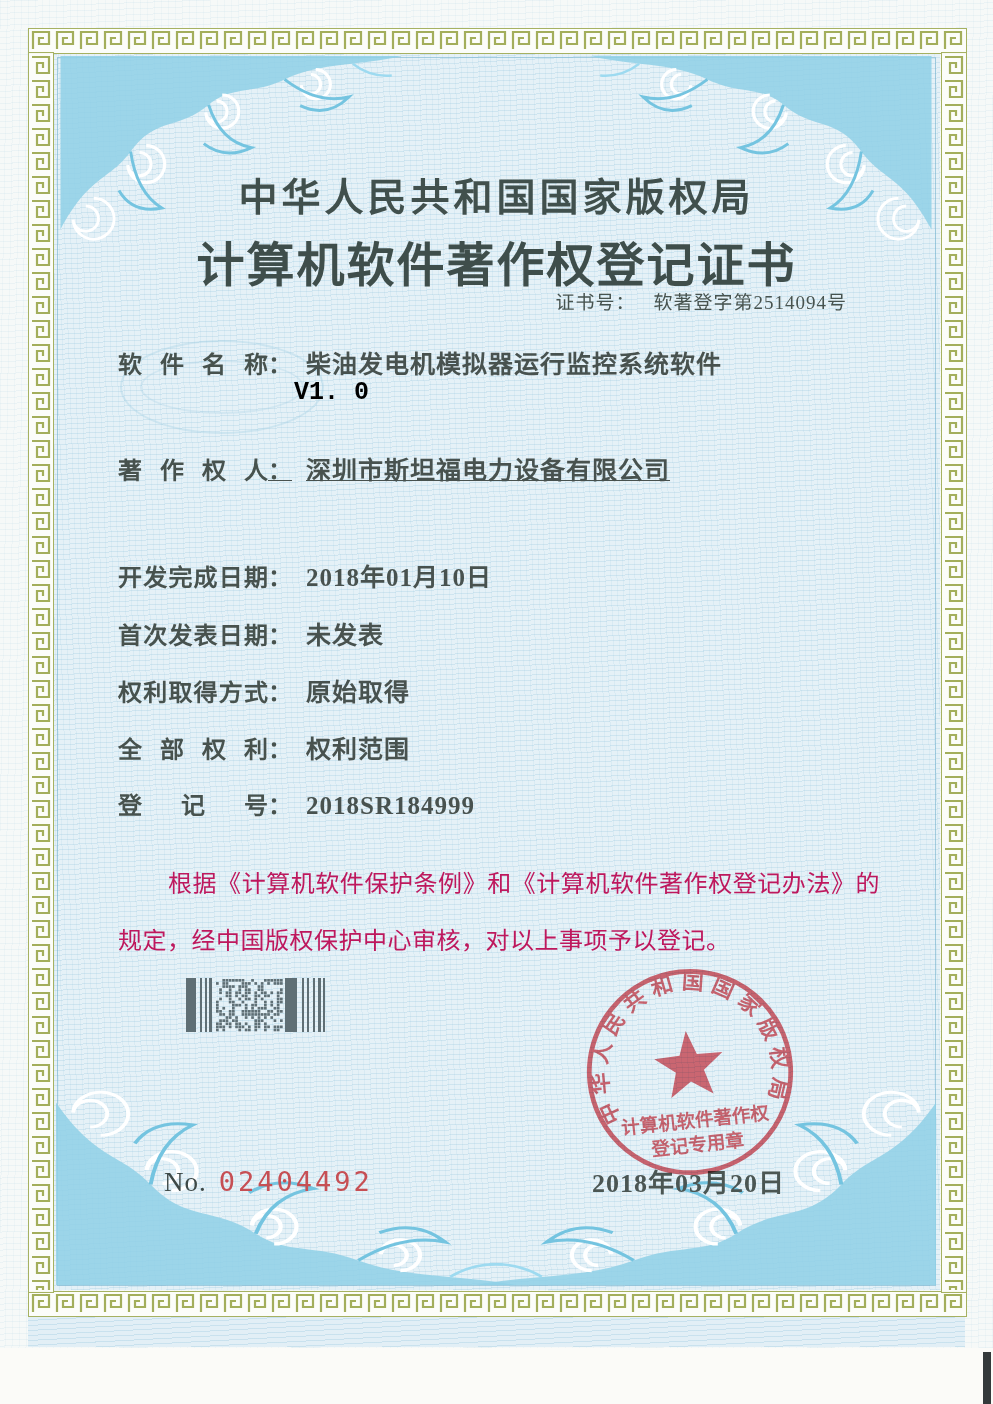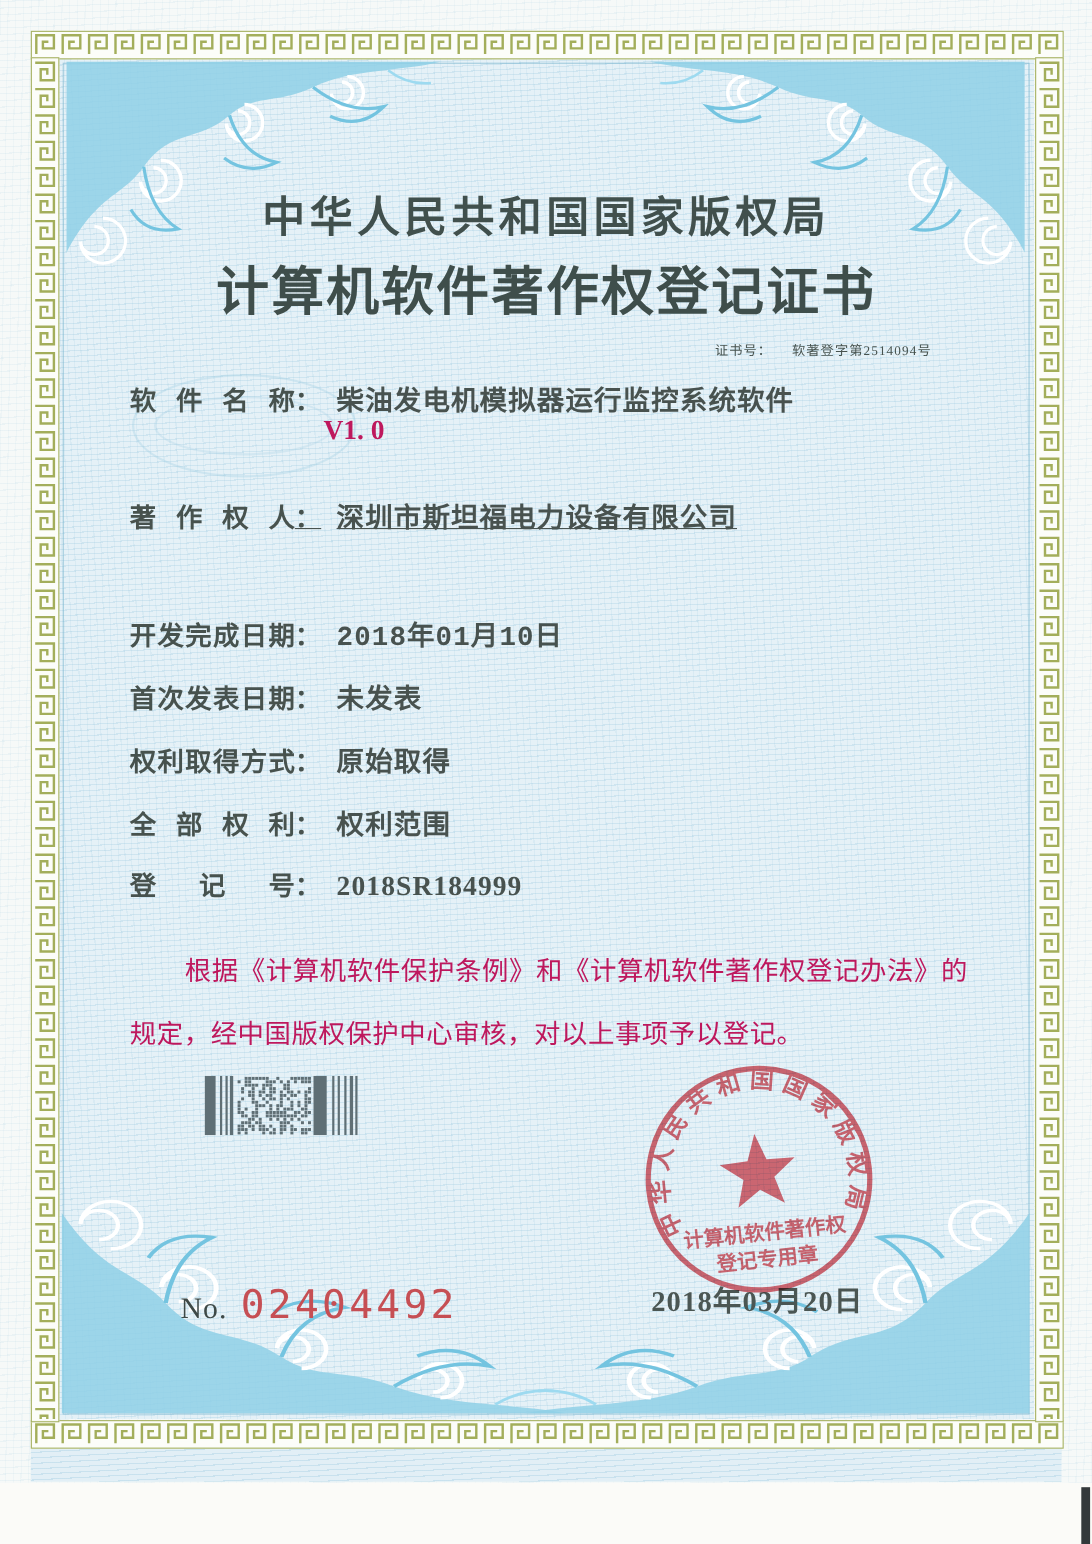--- a/index.html
+++ b/index.html
@@ -64,35 +64,35 @@
   
   .authority{
     position:absolute;left:0;top:166px;width:993px;text-align:center;
     font-size:39px;font-weight:bold;letter-spacing:4px;color:#41504d;
   }
   .cert-title{
     position:absolute;left:0;top:226px;width:993px;text-align:center;
     font-size:48px;font-weight:bold;letter-spacing:2px;color:#3f4e4b;
   }
   .cert-no{
-    position:absolute;top:309px;right:146px;
-    font-size:12px;color:#47534f;letter-spacing:1px;white-space:nowrap;
+    position:absolute;top:287px;right:146px;
+    font-size:19px;color:#47534f;letter-spacing:1px;white-space:nowrap;
   }
   .cert-no .gap{display:inline-block;width:18px;}
 
   
   .row{position:absolute;left:118px;white-space:nowrap;color:#48524f;}
   .flabel{
     display:inline-block;width:150px;font-size:24px;font-weight:600;
     text-align:justify;text-align-last:justify;vertical-align:baseline;color:#47524e;
   }
   .fcolon{font-size:24px;font-weight:600;color:#47524e;}
   .fvalue{font-size:25px;font-weight:600;margin-left:14px;letter-spacing:1px;color:#48524f;}
-  .r1{top:344px;} .r1b{position:absolute;left:294px;top:378px;font-size:25px;font-weight:600;color:#be185d;}
-  .r2{top:450px;text-decoration:underline;} .r3{top:557px;font-family:Liberation Mono, monospace;} .r4{top:615px;} .r5{top:672px;} .r6{top:729px;} .r7{top:786px;}
+  .r1{top:344px;} .r1b{position:absolute;left:294px;top:378px;font-size:25px;font-weight:600;color:#000000;font-family:Liberation Mono, monospace;}
+  .r2{top:450px;text-decoration:underline;} .r3{top:557px;} .r4{top:615px;} .r5{top:672px;} .r6{top:729px;} .r7{top:786px;}
 
   .statement{
     position:absolute;left:118px;top:856px;width:762px;
     font-size:24px;line-height:57px;letter-spacing:.5px;color:#be185d;font-weight:500;
     text-align:justify;text-indent:50px;
   }
 
   .barcode{position:absolute;left:186px;top:978px;}
 
   
@@ -102,21 +102,21 @@
   }
   .seal-date{
     position:absolute;left:592px;top:1162px;
     font-size:26px;font-weight:600;letter-spacing:1px;color:#4b5653;
   }
 
   .serial{position:absolute;left:164px;top:1166px;white-space:nowrap;}
   .serial .no-label{font-size:27px;color:#3e4947;letter-spacing:1px;}
   .serial .no-value{
     font-family:"DejaVu Sans Mono","Liberation Mono",monospace;
-    font-size:36px;color:#c64f54;letter-spacing:3px;margin-left:12px;font-weight:500;
+    font-size:27px;color:#c64f54;letter-spacing:3px;margin-left:12px;font-weight:500;
   }
 </style>
 </head>
 <body>
 
 <div class="paper"></div>
 <div class="panel"></div>
 <div class="panel-bottom-strip"></div>
 <div class="inner-frame"></div>
 

